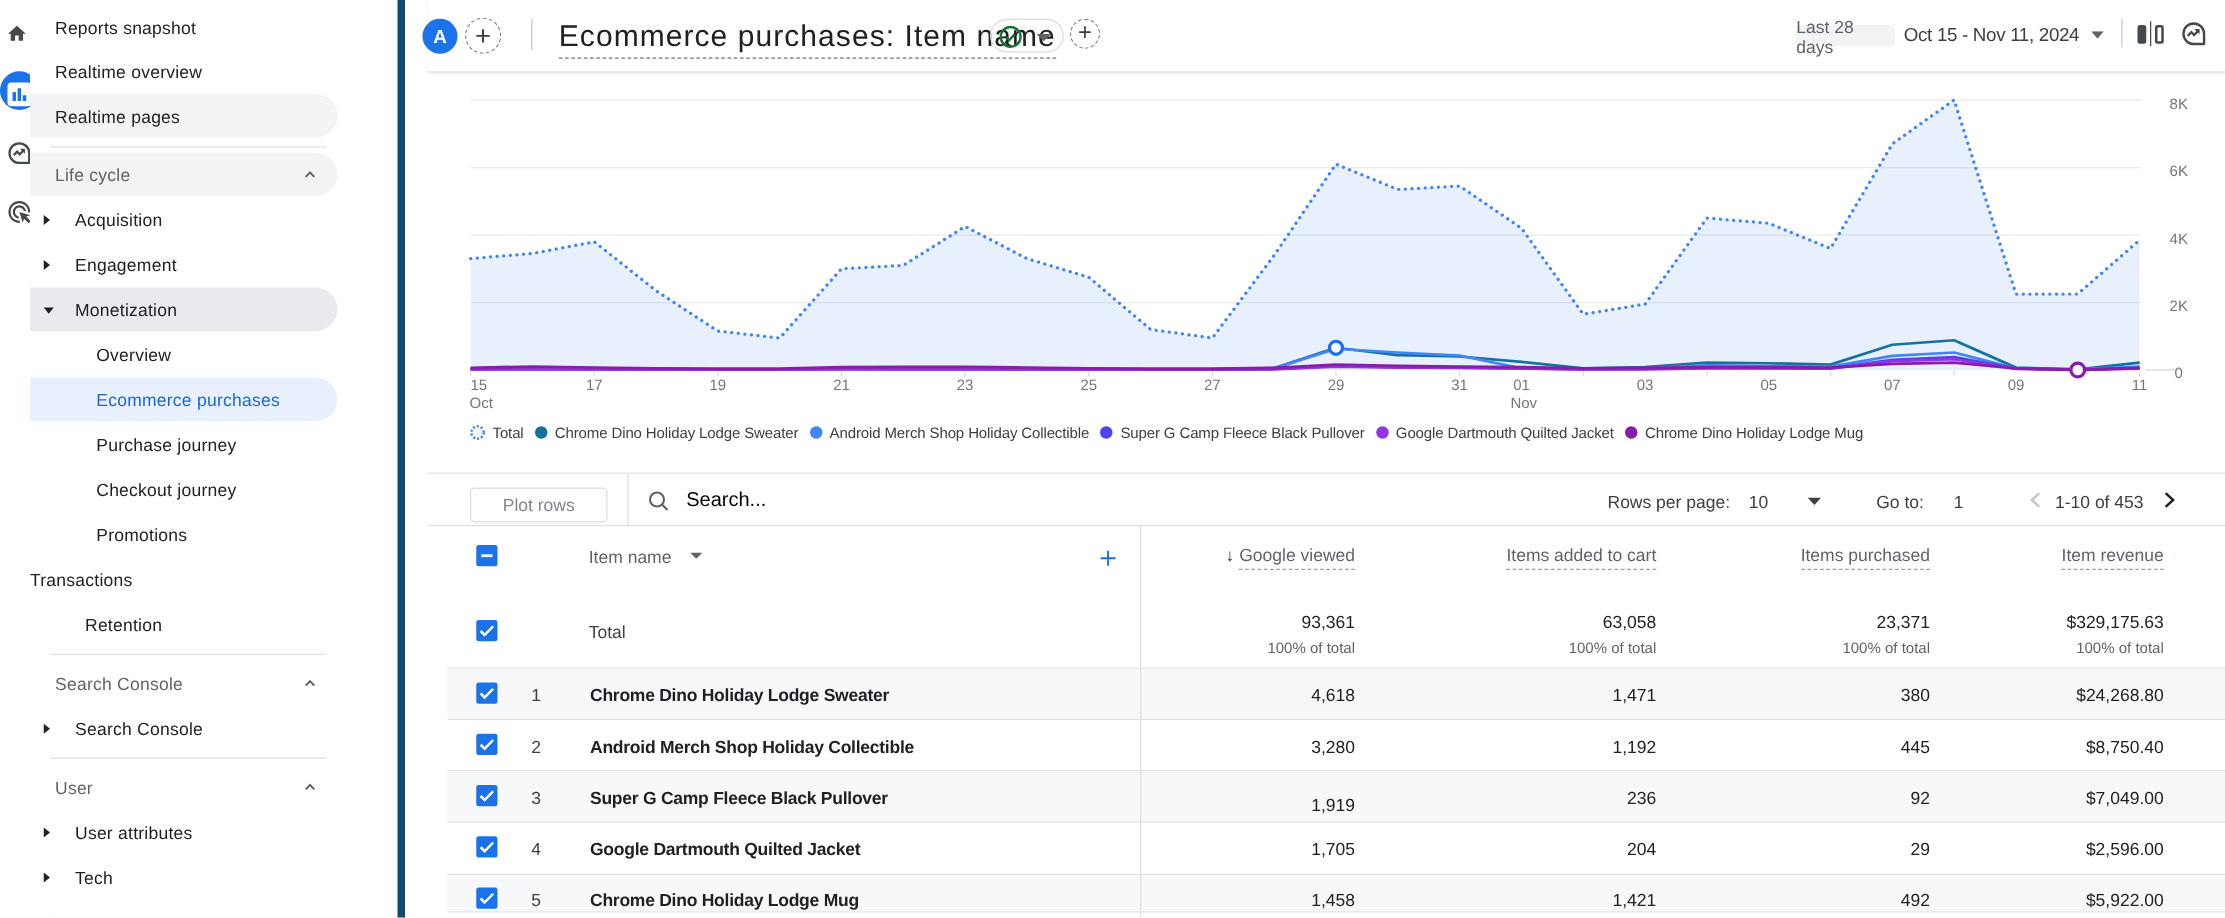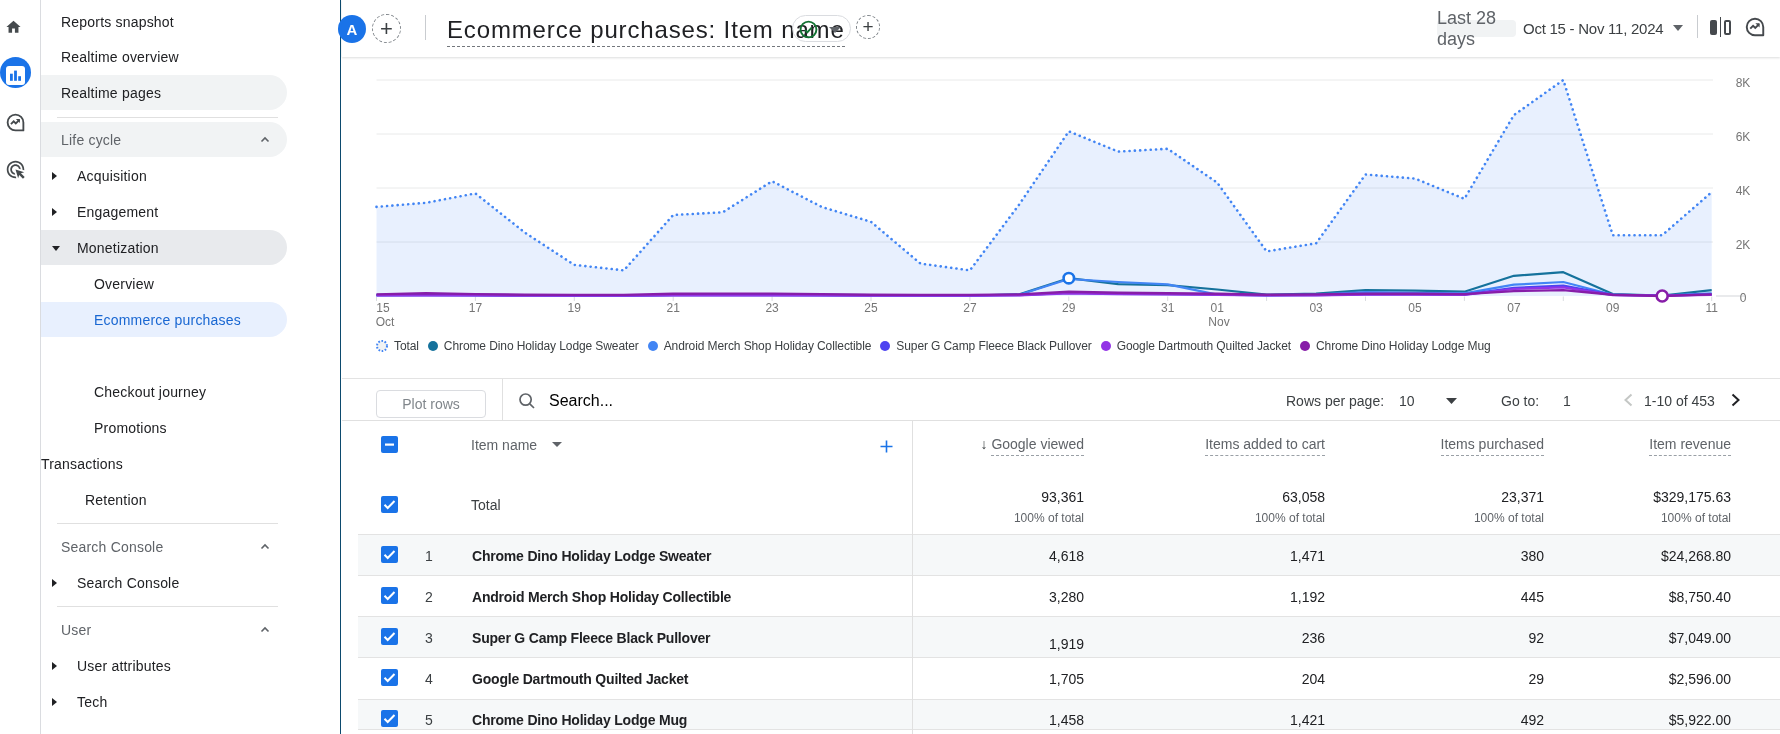--- a/index.html
+++ b/index.html
@@ -1,20 +1,20 @@
 <!DOCTYPE html>
 <html><head><meta charset="utf-8">
 <style>
 *{margin:0;padding:0;box-sizing:border-box}
 html,body{width:1780px;height:734px;overflow:hidden;background:#fff;font-family:"Liberation Sans",sans-serif;-webkit-font-smoothing:antialiased}
 .abs{position:absolute}
 
 #rail{position:absolute;left:0;top:0;width:41px;height:734px;background:#fff;border-right:1px solid #dadce0}
 
-#drawer{position:absolute;left:41px;top:0;width:300px;height:734px;background:#fff;border-right:1px solid #0c4a6e;font-size:14px;letter-spacing:.2px;color:#202124}
+#drawer{position:absolute;left:24px;top:0;width:300px;height:734px;background:#fff;border-right:6px solid #0c4a6e;font-size:14px;letter-spacing:.2px;color:#202124}
 .nav{position:absolute;left:0;height:35px;width:246px;display:flex;align-items:center;border-radius:0 17.5px 17.5px 0}
 .nav .arr{position:absolute;left:11px;top:50%;margin-top:-4px;width:0;height:0}
 .arr.r{border-left:5px solid #202124;border-top:4px solid transparent;border-bottom:4px solid transparent}
 .arr.d{border-top:5px solid #202124;border-left:4px solid transparent;border-right:4px solid transparent;margin-top:-2px}
 .hdr{color:#5f6368}
 .chev{position:absolute;left:219px;top:50%;width:8px;height:8px}
 .chev svg{display:block}
 .div{position:absolute;left:16px;width:221px;border-top:1px solid #e0e0e0}
 
 #main{position:absolute;left:342px;top:0;width:1438px;height:734px;background:#fff}
@@ -91,20 +91,23 @@
     </div>
 <div class="nav" style="top:230px;background:#e8eaed">
       <span class="arr d"></span>
       <span style="margin-left:36px">Monetization</span>
     </div>
 <div class="nav" style="top:302px;background:#e8f0fe;color:#1967d2">
       <span style="margin-left:53px">Ecommerce purchases</span>
     </div>
 <div class="nav" style="top:266px">
       <span style="margin-left:53px">Overview</span>
+    </div>
+<div class="nav" style="top:338px">
+      <span style="margin-left:53px">Purchase journey</span>
     </div>
 <div class="nav" style="top:374px">
       <span style="margin-left:53px">Checkout journey</span>
     </div>
 <div class="nav" style="top:410px">
       <span style="margin-left:53px">Promotions</span>
     </div>
 <div class="nav" style="top:446px">
       <span style="">Transactions</span>
     </div>
@@ -343,21 +346,21 @@
 <div class="abs" style="left:450px;top:15px;width:59px;height:27px;border:1px solid #dadce0;border-radius:14px">
 <svg class="abs" style="left:6px;top:4px" width="19" height="19" viewBox="0 0 24 24">
           <circle cx="12" cy="12" r="10" fill="none" stroke="#137333" stroke-width="2.4"></circle>
           <path d="M7.5 12.5l3 3 5.5-6" fill="none" stroke="#137333" stroke-width="2.4"></path>
         </svg>
 <svg class="abs" style="left:36px;top:11px" width="12" height="6" viewBox="0 0 12 6">
           <path d="M0 0h12L6 6z" fill="#5f6368"></path>
         </svg>
 </div>
 <div class="dashcirc" style="left:514px;top:15px;width:24px;height:24px;font-size:19px;font-weight:300">+</div>
-<div class="abs" style="left:1095px;top:20px;width:79px;height:17px;background:#f1f3f4;border-radius:4px;color:#5f6368;font-size:18px;display:flex;align-items:center;justify-content:center">Last 28 days</div>
+<div class="abs" style="left:1095px;top:20px;width:79px;height:17px;background:#f1f3f4;border-radius:4px;color:#5f6368;font-size:14px;display:flex;align-items:center;justify-content:center">Last 28 days</div>
 <div class="abs" style="left:1181px;top:20px;font-size:15px;letter-spacing:-.25px;color:#3c4043">Oct 15 - Nov 11, 2024</div>
 <svg class="abs" style="left:1331px;top:25px" width="10" height="6" viewBox="0 0 10 6">
         <path d="M0 0h10L5 6z" fill="#5f6368"></path>
       </svg>
 <div class="abs" style="left:1355px;top:15px;height:23px;border-left:1px solid #c9ccd0"></div>
 <div class="abs" style="left:1368px;top:19.5px;width:7px;height:15px;background:#45494d;border-radius:2px"></div>
 <div class="abs" style="left:1377.6px;top:16.5px;width:1.8px;height:20.5px;background:#45494d"></div>
 <div class="abs" style="left:1381.5px;top:19.5px;width:7px;height:15px;border:2px solid #45494d;border-radius:2px"></div>
 <svg class="abs" style="left:1402px;top:16px" width="22" height="22" viewBox="0 0 24 24" fill="none" stroke="#45494d">
         <path d="M21 12a9 9 0 1 0-9 9h9z" stroke-width="2.1" stroke-linejoin="round"></path>

